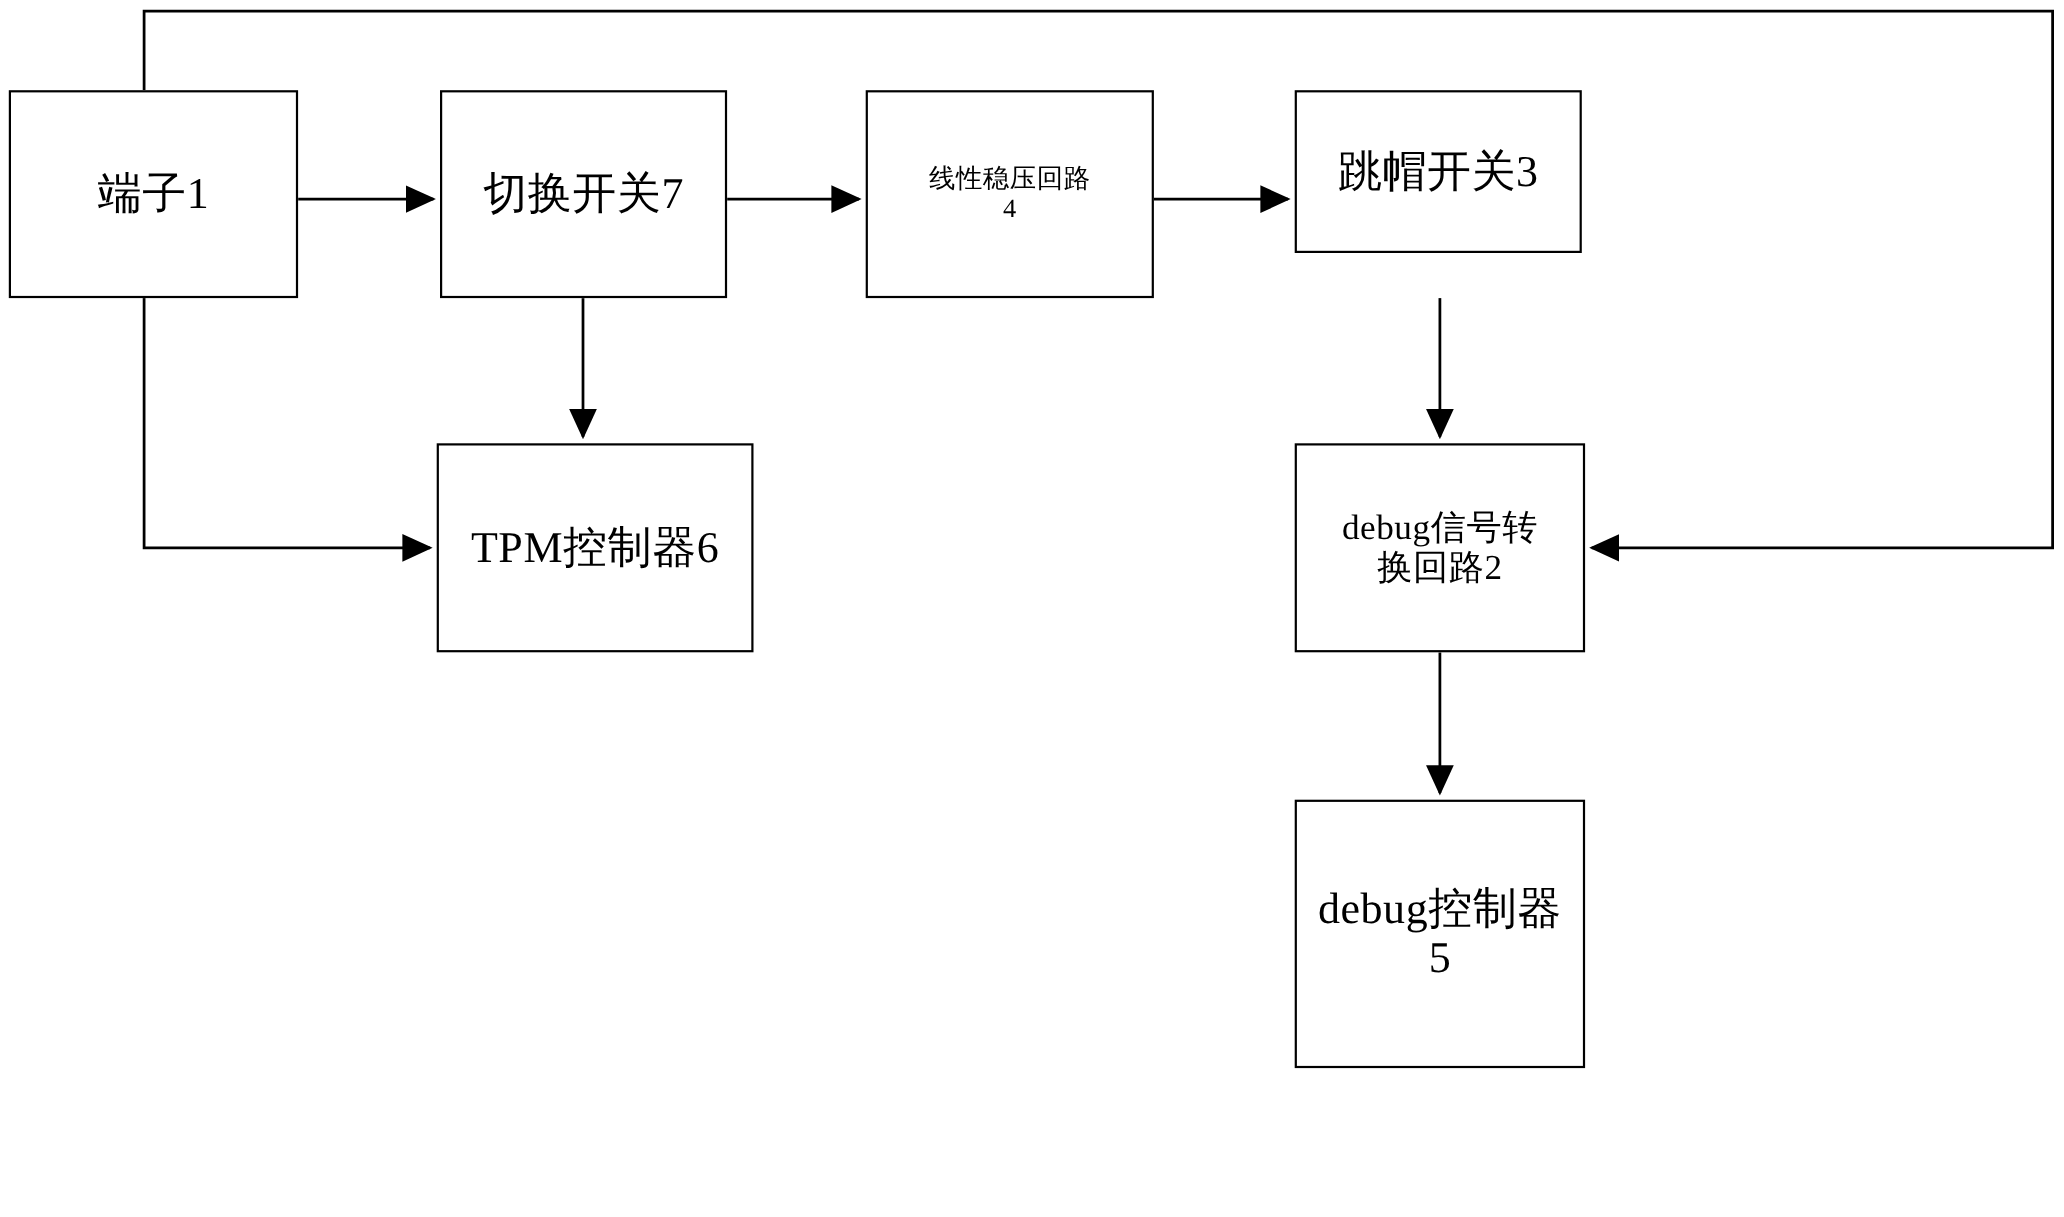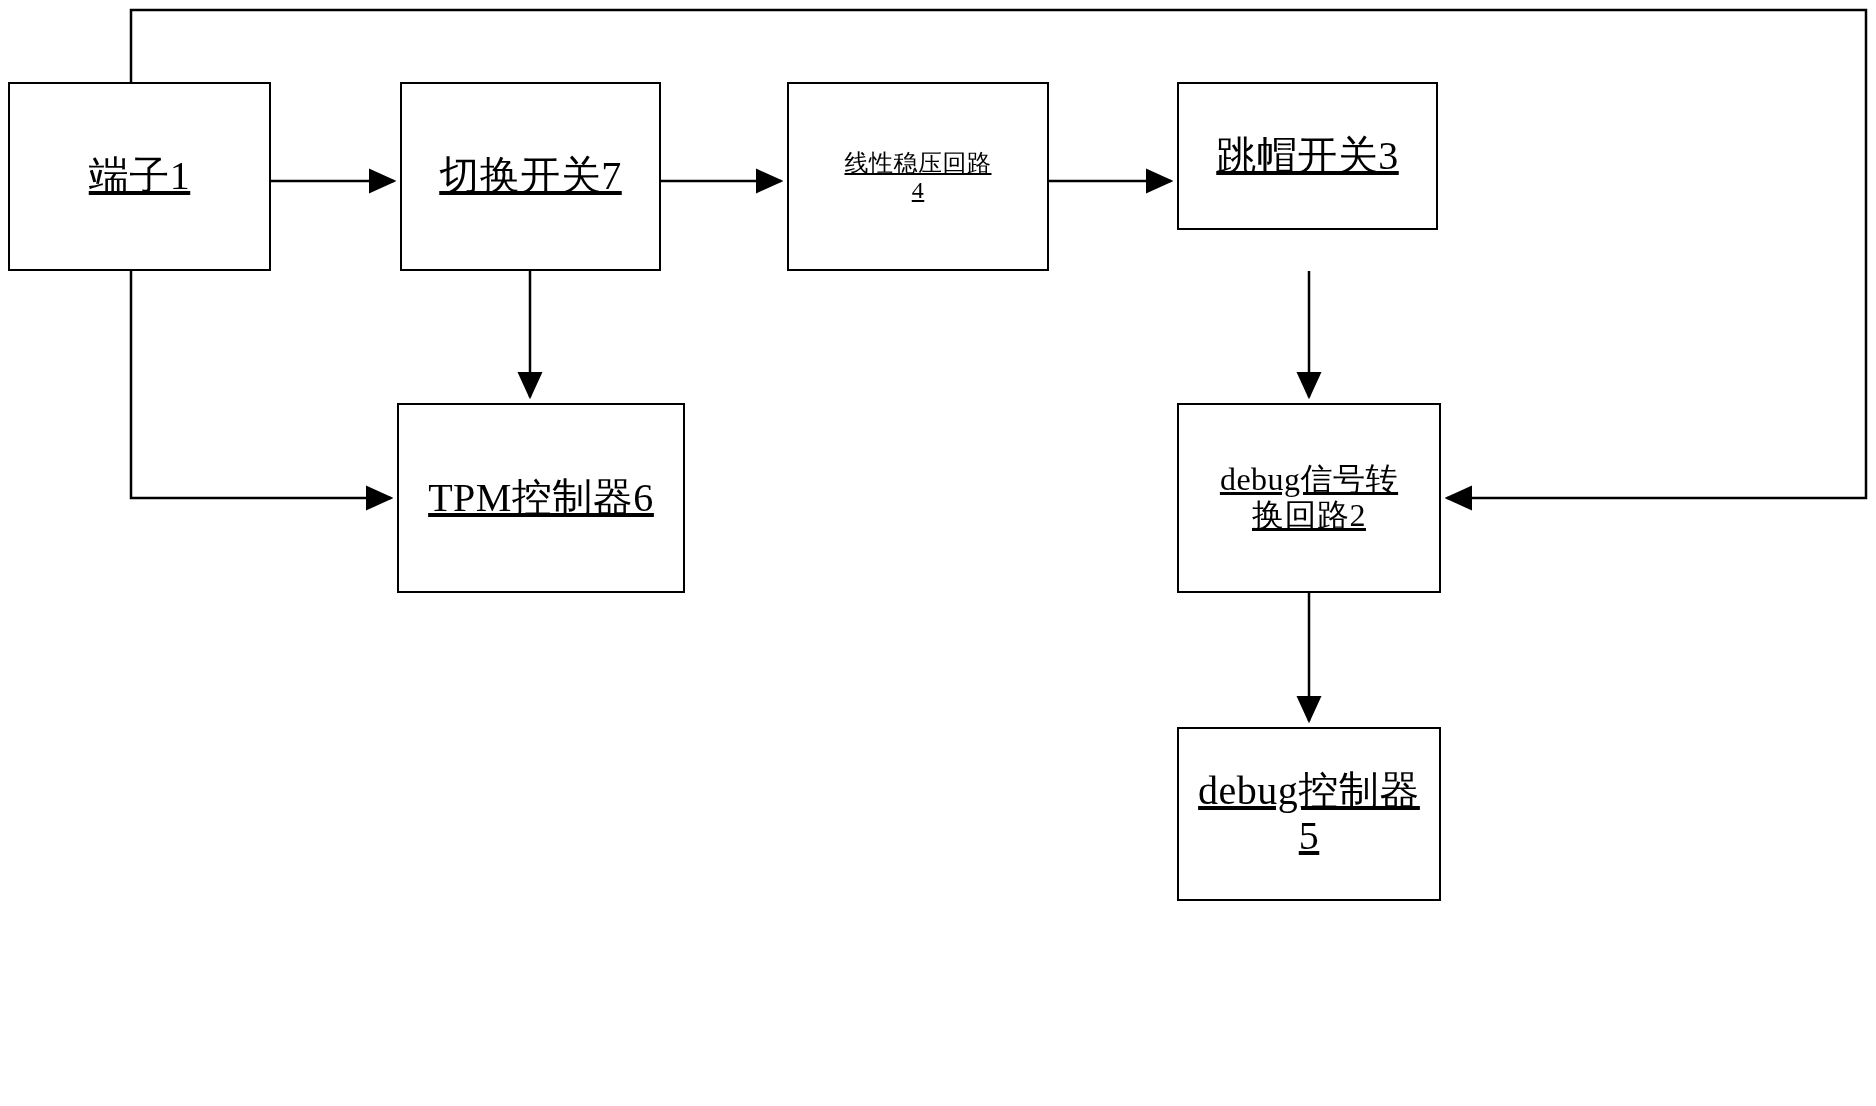--- a/index.html
+++ b/index.html
@@ -25,38 +25,37 @@
   .node{
     position:absolute;
     box-sizing:border-box;
     border:2px solid #000000;
     background:#ffffff;
     display:flex;
     align-items:center;
     justify-content:center;
     text-align:center;
     z-index:2;
-    text-decoration:underline;
   }
   .node-label{
     display:block;
     font-size:40px;
     line-height:1.12;
     letter-spacing:0.5px;
     padding:0 10px;
     white-space:pre-line;
     font-family:"Liberation Serif","DejaVu Serif",serif;
   }
   .n-terminal{ left:8px;  top:82px;  width:263px; height:189px; }
   .n-switch7{  left:400px;top:82px;  width:261px; height:189px; }
   .n-ldo4{     left:787px;top:82px;  width:262px; height:189px; }
   .n-jumper3{  left:1177px;top:82px; width:261px; height:148px; }
   .n-tpm6{     left:397px;top:403px; width:288px; height:190px; }
   .n-dbgconv2{ left:1177px;top:403px;width:264px; height:190px; }
-  .n-dbgctrl5{ left:1177px;top:727px;width:264px; height:174px;justify-content:flex-end; }
+  .n-dbgctrl5{ left:1177px;top:727px;width:264px; height:244px;justify-content:flex-end; }
   .n-ldo4 .node-label{ font-size:24px; }
   .n-dbgconv2 .node-label{ font-size:32px; }
 </style>
 </head>
 <body>
 
 <div id="canvas">
 
   <svg id="wires" viewBox="0 0 1876 1106" xmlns="http://www.w3.org/2000/svg">
     <defs>

